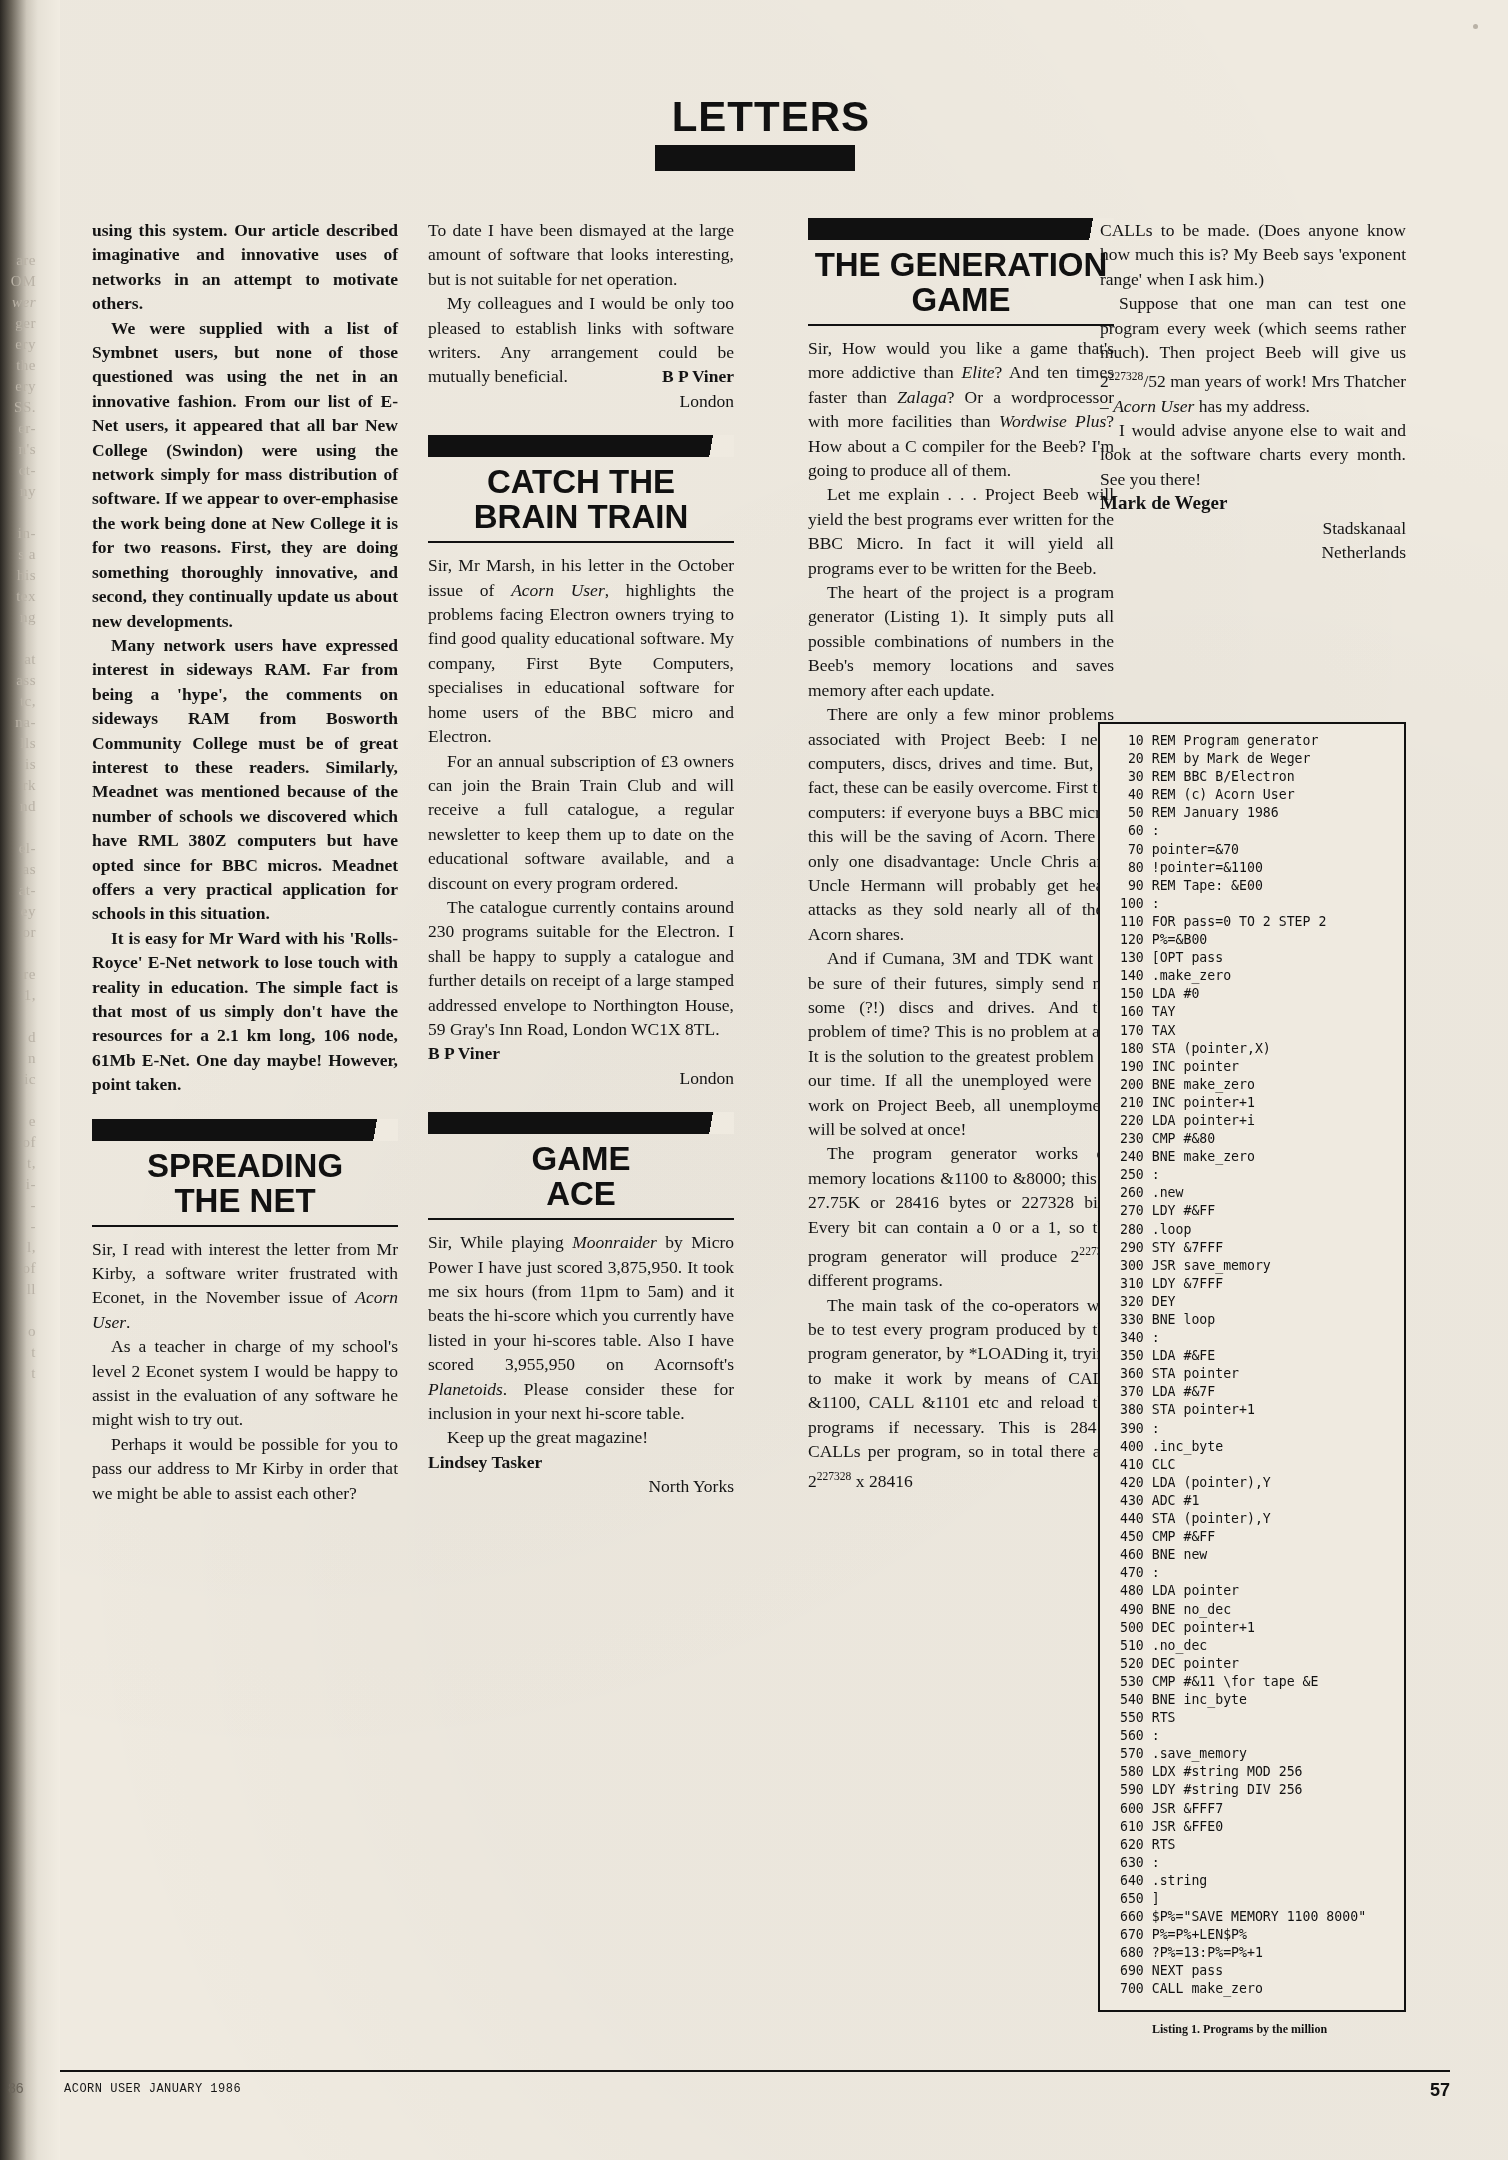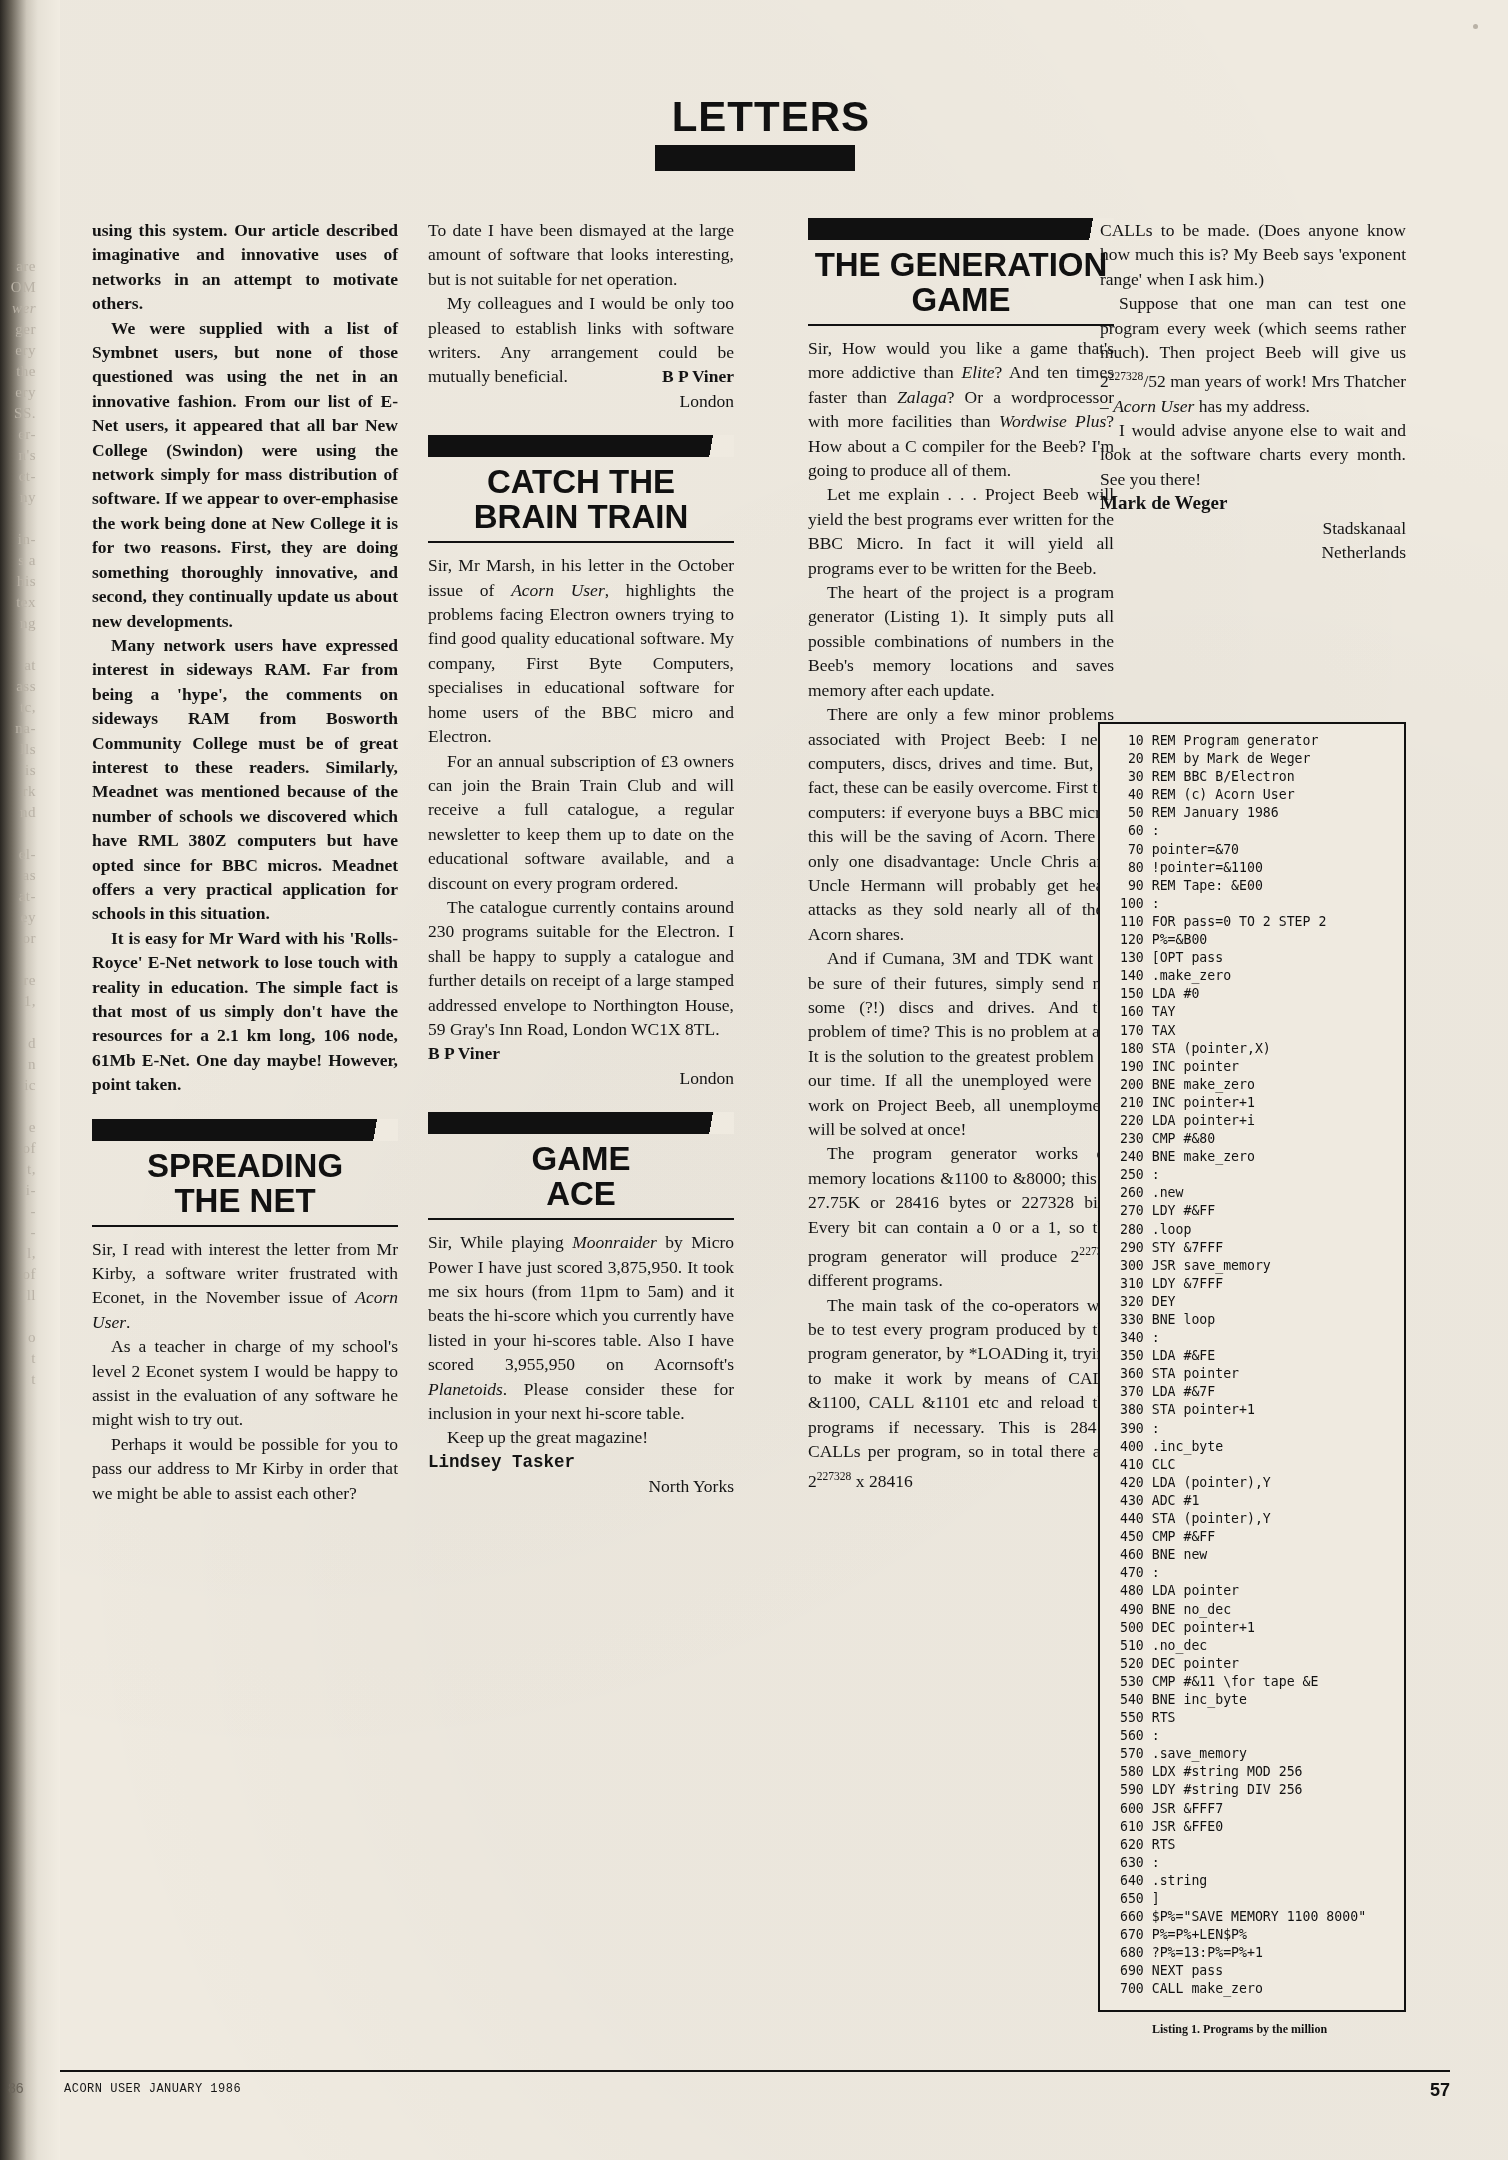--- a/index.html
+++ b/index.html
@@ -218,21 +218,21 @@
   }
 </style>
 </head>
 <body>
 
 <div class="page">
   <div class="gutter"></div>
   <div class="gutter2"></div>
   <div class="speck"></div>
 
-  <div class="bleed" style="top:256px;">are<br>OM<br><i>wer</i><br>ger<br>ery<br>the<br>ery<br>SS.<br>er-<br>n's<br>ct-<br>ny<br><br>in-<br>s a<br>his<br>tex<br>ng<br><br>at<br>ass<br>tc,<br>na-<br>lls<br>is<br>rk<br>nd<br><br>el-<br>as<br>at-<br>ey<br>or<br><br>re<br>1,<br><br>d<br>n<br>ic<br><br>e<br>of<br>t,<br>i-<br>-<br>-<br>l,<br>of<br>ll<br><br>o<br>t<br>t</div>
+  <div class="bleed" style="top:250px;">are<br>OM<br><i>wer</i><br>ger<br>ery<br>the<br>ery<br>SS.<br>er-<br>n's<br>ct-<br>ny<br><br>in-<br>s a<br>his<br>tex<br>ng<br><br>at<br>ass<br>tc,<br>na-<br>lls<br>is<br>rk<br>nd<br><br>el-<br>as<br>at-<br>ey<br>or<br><br>re<br>1,<br><br>d<br>n<br>ic<br><br>e<br>of<br>t,<br>i-<br>-<br>-<br>l,<br>of<br>ll<br><br>o<br>t<br>t</div>
 
   <div class="ghost2">&nbsp;</div>
   <div class="ghost">&nbsp;</div>
 
   <div class="masthead">
     <div class="word">LETTERS</div>
     <div class="underbar"></div>
   </div>
 
   <div class="col" id="col1">
@@ -278,21 +278,21 @@
 
     <div class="hdr-block">
       <div class="hdr-bar slant"></div>
       <div class="hdr-title">GAME</div>
       <div class="hdr-title">ACE</div>
       <div class="hdr-rule"></div>
     </div>
 
     <p class="noindent">Sir, While playing <em>Moonraider</em> by Micro Power I have just scored 3,875,950. It took me six hours (from 11pm to 5am) and it beats the hi-score which you currently have listed in your hi-scores table. Also I have scored 3,955,950 on Acornsoft's <em>Planetoids</em>. Please consider these for inclusion in your next hi-score table.</p>
     <p>Keep up the great magazine!</p>
-    <p class="noindent sig" style="font-weight:bold;font-family:Liberation Mono, monospace;">Lindsey Tasker</p>
+    <p class="noindent sig" style="font-weight:bold;">Lindsey Tasker</p>
     <p class="noindent sig-line">North Yorks</p>
   </div>
 
   <div class="col" id="col3">
     <div class="hdr-block" style="margin-top:0;">
       <div class="hdr-bar slant"></div>
       <div class="hdr-title">THE GENERATION</div>
       <div class="hdr-title">GAME</div>
       <div class="hdr-rule"></div>
     </div>

